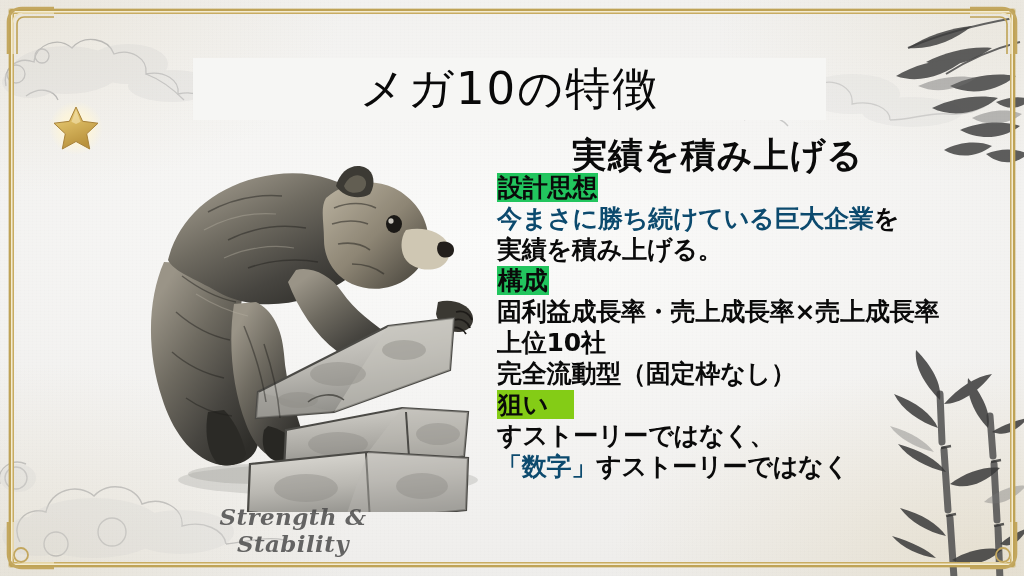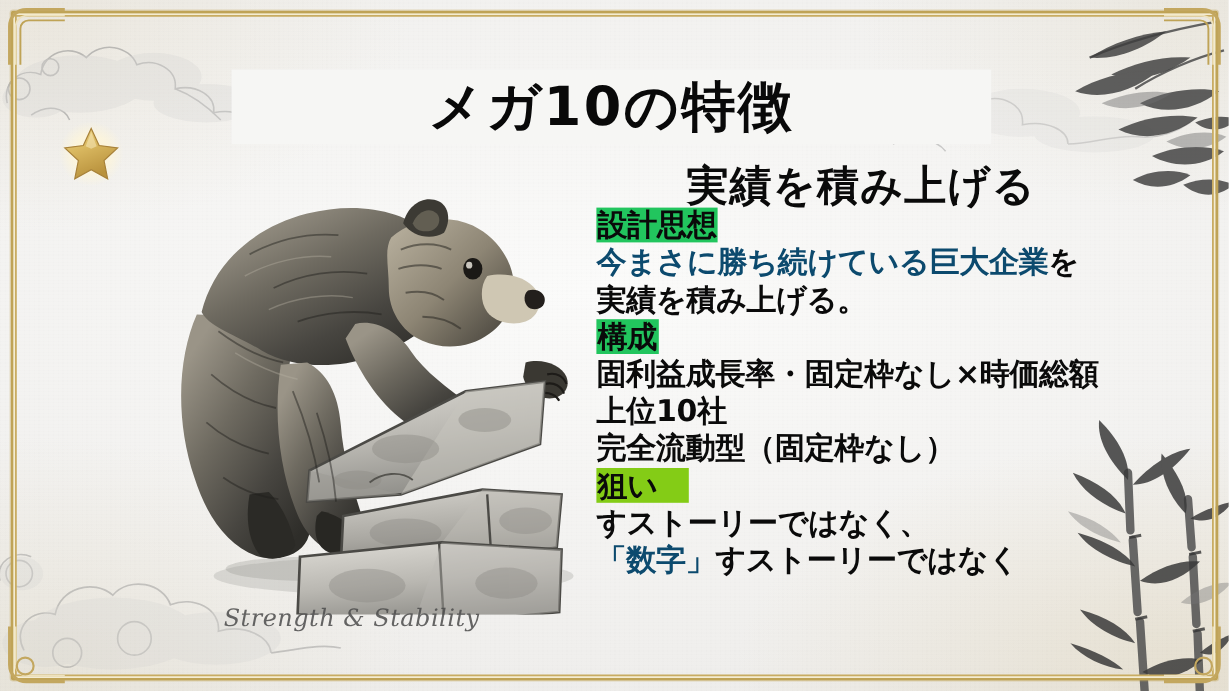--- a/index.html
+++ b/index.html
@@ -105,24 +105,25 @@
     pointer-events: none;
   }
   .bear-caption {
     position: absolute;
     left: 168px;
     top: 503px;
     width: 250px;
     text-align: center;
     font-family: "DejaVu Serif", serif;
     font-style: italic;
-    font-size: 20px;
+    font-size: 23px;
     letter-spacing: .4px;
     color: #4c4c4c;
     opacity: .85;
+    font-weight: bold;
   }
 
   
   .title-band {
     position: absolute;
     left: 193px;
     top: 58px;
     width: 633px;
     height: 62px;
     background: #f6f6f4;
@@ -130,21 +131,21 @@
   .title-text {
     position: absolute;
     left: 193px;
     top: 56px;
     width: 633px;
     height: 66px;
     display: flex;
     align-items: center;
     justify-content: center;
     font-family: "DejaVu Sans", sans-serif;
-    font-weight: 700;
+    font-weight: 400;
     font-size: 45px;
     letter-spacing: 2px;
     color: #090909;
     white-space: nowrap;
   }
 
   
   .subtitle {
     position: absolute;
     left: 572px;
@@ -497,21 +498,21 @@
       <span class="red">今まさに勝ち続けている巨大企業</span><span>を</span>
     </div>
     <div class="line">
       <span>実績を積み上げる。</span>
     </div>
 
     <div class="line heading">
       <span class="hl">構成</span>
     </div>
     <div class="line">
-      <span>固利益成長率・固定枠なし×時価総額</span>
+      <span>固利益成長率・売上成長率×売上成長率</span>
     </div>
     <div class="line">
       <span>上位10社</span>
     </div>
     <div class="line">
       <span>完全流動型（固定枠なし）</span>
     </div>
 
     <div class="line heading">
       <span class="hl hl-pad">狙い</span>

